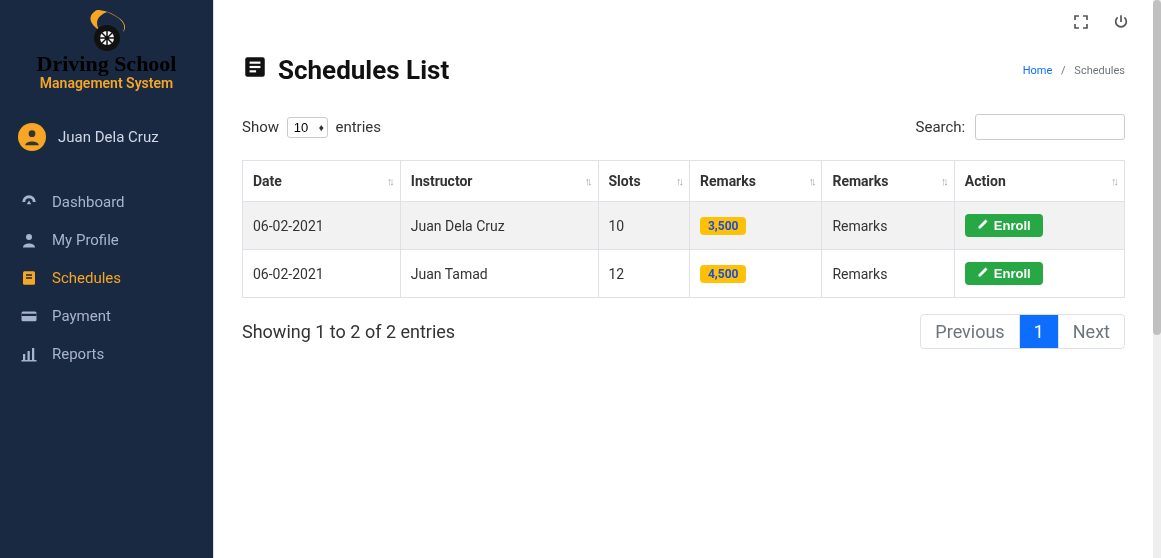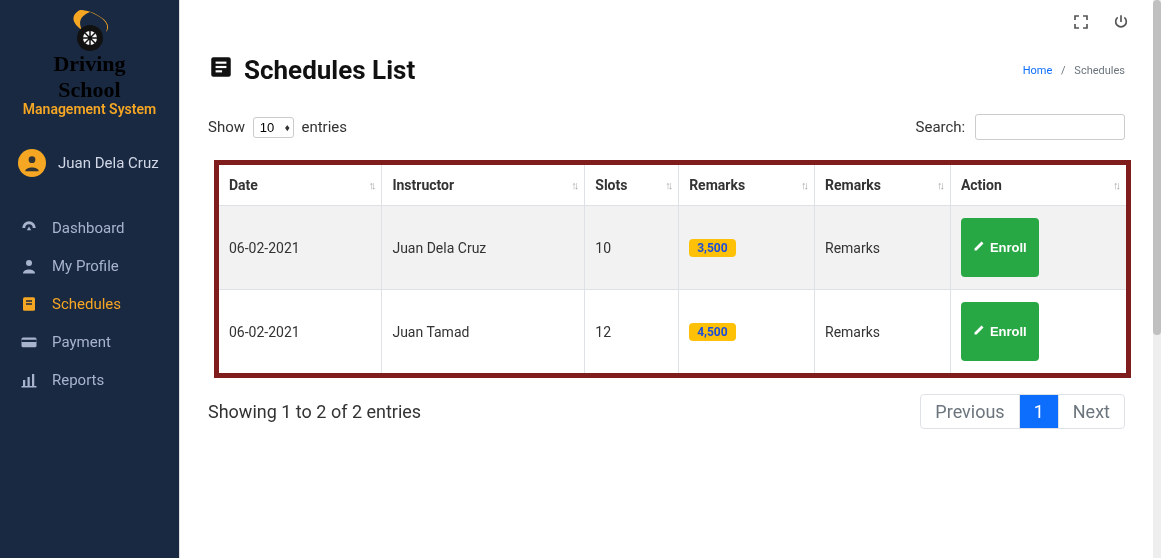--- a/index.html
+++ b/index.html
@@ -1,19 +1,19 @@
 <!DOCTYPE html>
 <html><head>
 <meta charset="utf-8">
 <style>
 * { box-sizing: border-box; margin: 0; padding: 0; }
 body { font-family: -apple-system, BlinkMacSystemFont, "Segoe UI", Roboto, sans-serif; background: #f5f5f5; color: #333; font-size: 14px; }
 .app { display: flex; min-height: 100vh; }
 
-.sidebar { width: 179px; background: #1a2942; color: #a8b4cc; flex-shrink: 0; }
+.sidebar { width: 213px; background: #1a2942; color: #a8b4cc; flex-shrink: 0; }
 .logo { padding: 10px 20px 20px; text-align: center; }
 .logo-flame { display: inline-block; position: relative; }
 .logo-title { font-family: cursive; font-weight: bold; font-size: 22px; color: #000; margin-top: -4px; }
 .logo-subtitle { color: #f5a623; font-size: 14px; font-weight: 600; margin-top: -2px; }
 
 .user-row { display: flex; align-items: center; padding: 12px 18px; gap: 12px; }
 .avatar { width: 28px; height: 28px; border-radius: 50%; background: #f5a623; display: flex; align-items: center; justify-content: center; }
 .avatar svg { width: 20px; height: 20px; }
 .user-name { color: #d0d7e6; font-size: 15px; }
 
@@ -35,28 +35,28 @@
 .breadcrumb { font-size: 11px; color: #6c757d; }
 .breadcrumb a { color: #0d6efd; text-decoration: none; }
 .breadcrumb .sep { margin: 0 6px; }
 
 .dt-top { display: flex; justify-content: space-between; align-items: center; margin-bottom: 20px; font-size: 15px; }
 .dt-top .len select { padding: 2px 18px 2px 6px; border: 1px solid #ccc; border-radius: 3px; font-size: 13px; appearance: none; background: #fff; }
 .dt-top .len .select-wrap { position: relative; display: inline-block; margin: 0 4px; }
 .dt-top .len .caret { position: absolute; right: 4px; top: 50%; transform: translateY(-50%); pointer-events: none; font-size: 10px; }
 .dt-top .search input { border: 1px solid #ccc; border-radius: 3px; padding: 4px 8px; width: 150px; margin-left: 6px; font-size: 14px; }
 
-table.dt { width: 100%; border-collapse: collapse; border: 5px solid #7f1d1d; margin-left: 6px; }
+table.dt { width: 100%; border-collapse: collapse; border: 1px solid #7f1d1d; }
 table.dt th, table.dt td { padding: 12px 10px; text-align: left; border: 1px solid #dee2e6; }
 table.dt th { font-weight: 700; position: relative; font-size: 14px; }
 table.dt th .sort { position: absolute; right: 8px; top: 50%; transform: translateY(-50%); color: #aaa; font-size: 11px; letter-spacing: -3px; }
 table.dt tbody tr:nth-child(odd) { background: #f2f2f2; }
 table.dt tbody tr:nth-child(even) { background: #fff; }
 .badge-amount { background: #ffc107; color: #1d4ed8; font-weight: 700; font-size: 12px; padding: 2px 8px; border-radius: 4px; display: inline-block; }
-.btn-enroll { background: #28a745; color: #fff; border: none; padding: 22px 12px; border-radius: 4px; font-size: 13px; font-weight: 600; cursor: pointer; display: inline-flex; align-items: center; gap: 5px; }
+.btn-enroll { background: #28a745; color: #fff; border: none; padding: 4px 12px; border-radius: 4px; font-size: 13px; font-weight: 600; cursor: pointer; display: inline-flex; align-items: center; gap: 5px; }
 td.action-cell { text-align: right; }
 
 .dt-bottom { display: flex; justify-content: space-between; align-items: center; margin-top: 16px; font-size: 18px; }
 .pagination { display: flex; border: 1px solid #dee2e6; border-radius: 4px; overflow: hidden; }
 .pagination .pg { padding: 6px 14px; cursor: pointer; color: #6c757d; border-left: 1px solid #dee2e6; }
 .pagination .pg:first-child { border-left: none; }
 .pagination .pg.active { background: #0d6efd; color: #fff; }
 
 .scrollbar { width: 8px; background: #eee; position: relative; }
 .scrollbar .thumb { position: absolute; top: 0; left: 0; right: 0; height: 60%; background: #c0c0c0; border-radius: 4px; }

